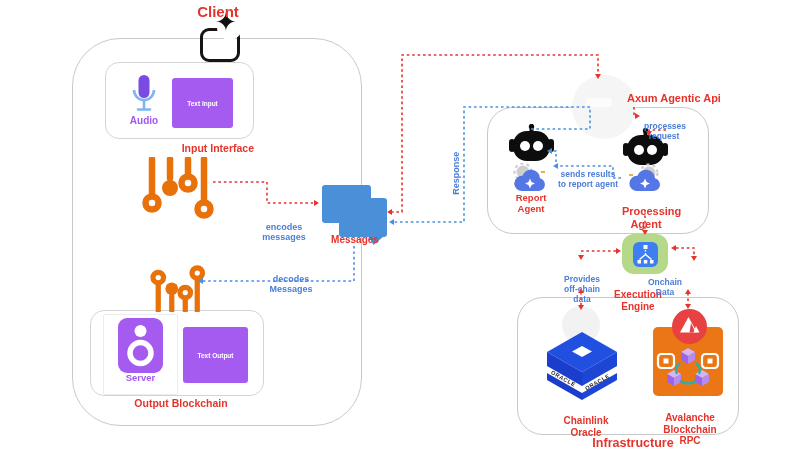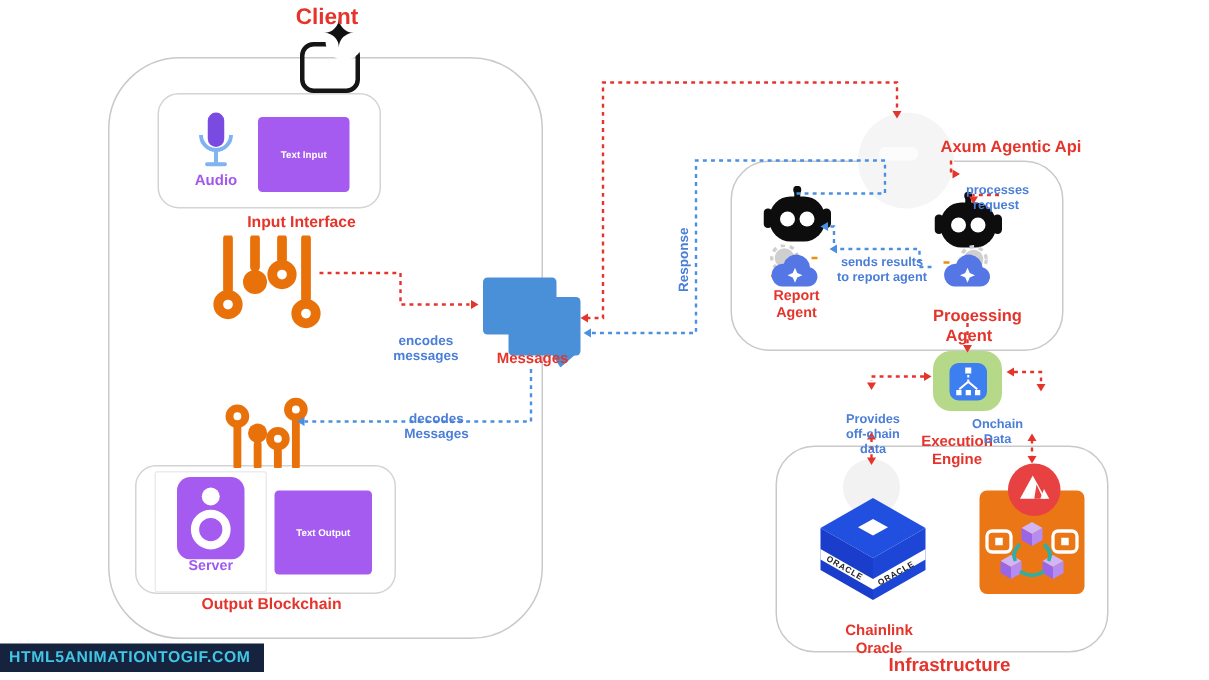--- a/index.html
+++ b/index.html
@@ -232,21 +232,21 @@
     <g fill="#4a90e2">
       <polygon points="394,219 389,222 394,225"></polygon>
       <polygon points="203,278 198,281 203,284"></polygon>
       <polygon points="558,163 553,166 558,169"></polygon>
       <polygon points="552,148 547,151 552,154"></polygon>
     </g>
   </svg>
 
   <div class="lbl red" style="left:188px;top:3px;width:60px;font-size:15px;">Client</div>
 
-  <div class="lbl red" style="left:148px;top:142px;width:106px;font-size:10.5px;">Input Interface</div>
+  <div class="lbl red" style="left:148px;top:142px;width:106px;font-size:10.5px;text-align:right;">Input Interface</div>
   <div class="lbl purple" style="left:120px;top:115px;width:48px;font-size:10px;">Audio</div>
   <div class="lbl purple" style="left:117px;top:373px;width:47px;font-size:9.5px;">Server</div>
   <div class="lbl red" style="left:128px;top:397px;width:106px;font-size:10.5px;">Output Blockchain</div>
 
   <div class="lbl blue pre" style="left:258px;top:208px;width:52px;font-size:9px;">encodes
 messages</div>
   <div class="lbl red" style="left:330px;top:234px;width:50px;font-size:10px;">Messages</div>
   <div class="lbl blue pre" style="left:265px;top:260px;width:52px;font-size:9px;">decodes
 Messages</div>
 
@@ -264,16 +264,18 @@
   <div class="lbl red pre" style="left:612px;top:275px;width:52px;font-size:10px;">Execution
 Engine</div>
   <div class="lbl blue pre" style="left:561px;top:261px;width:42px;font-size:8.5px;">Provides
 off-chain
 data</div>
   <div class="lbl blue pre" style="left:645px;top:264px;width:40px;font-size:8.5px;">Onchain
 Data</div>
 
   <div class="lbl red pre" style="left:560px;top:401px;width:52px;font-size:10px;">Chainlink
 Oracle</div>
+  <div class="lbl red pre" style="left:662px;top:398px;width:56px;font-size:10px;">Avalanche
+Blockchain
+RPC</div>
   <div class="lbl red" style="left:588px;top:436px;width:90px;font-size:12.5px;">Infrastructure</div>
 
-  <div class="wm">HTML5ANIMATIONTOGIF.COM</div>
 </div>
 
 </body></html>

